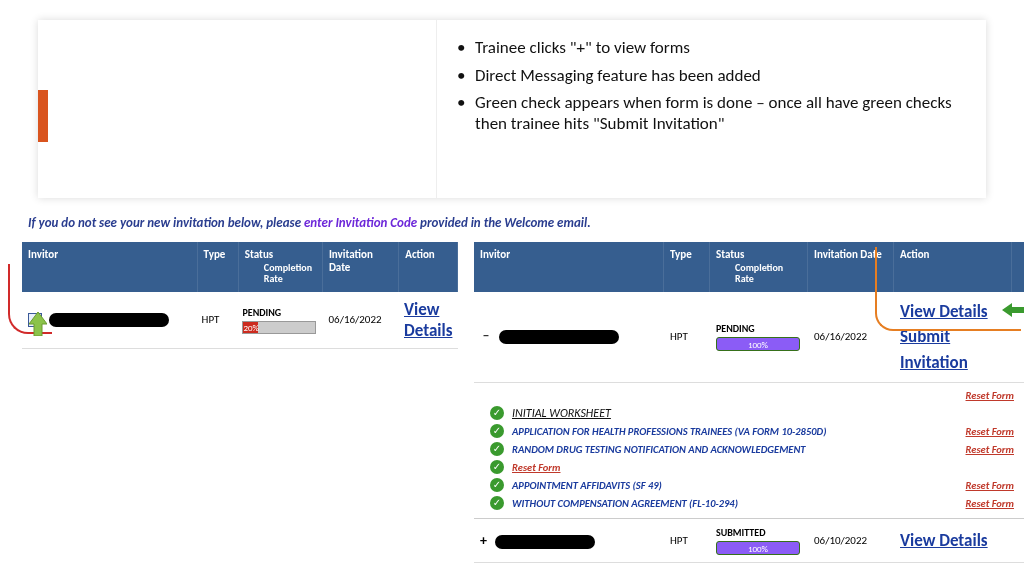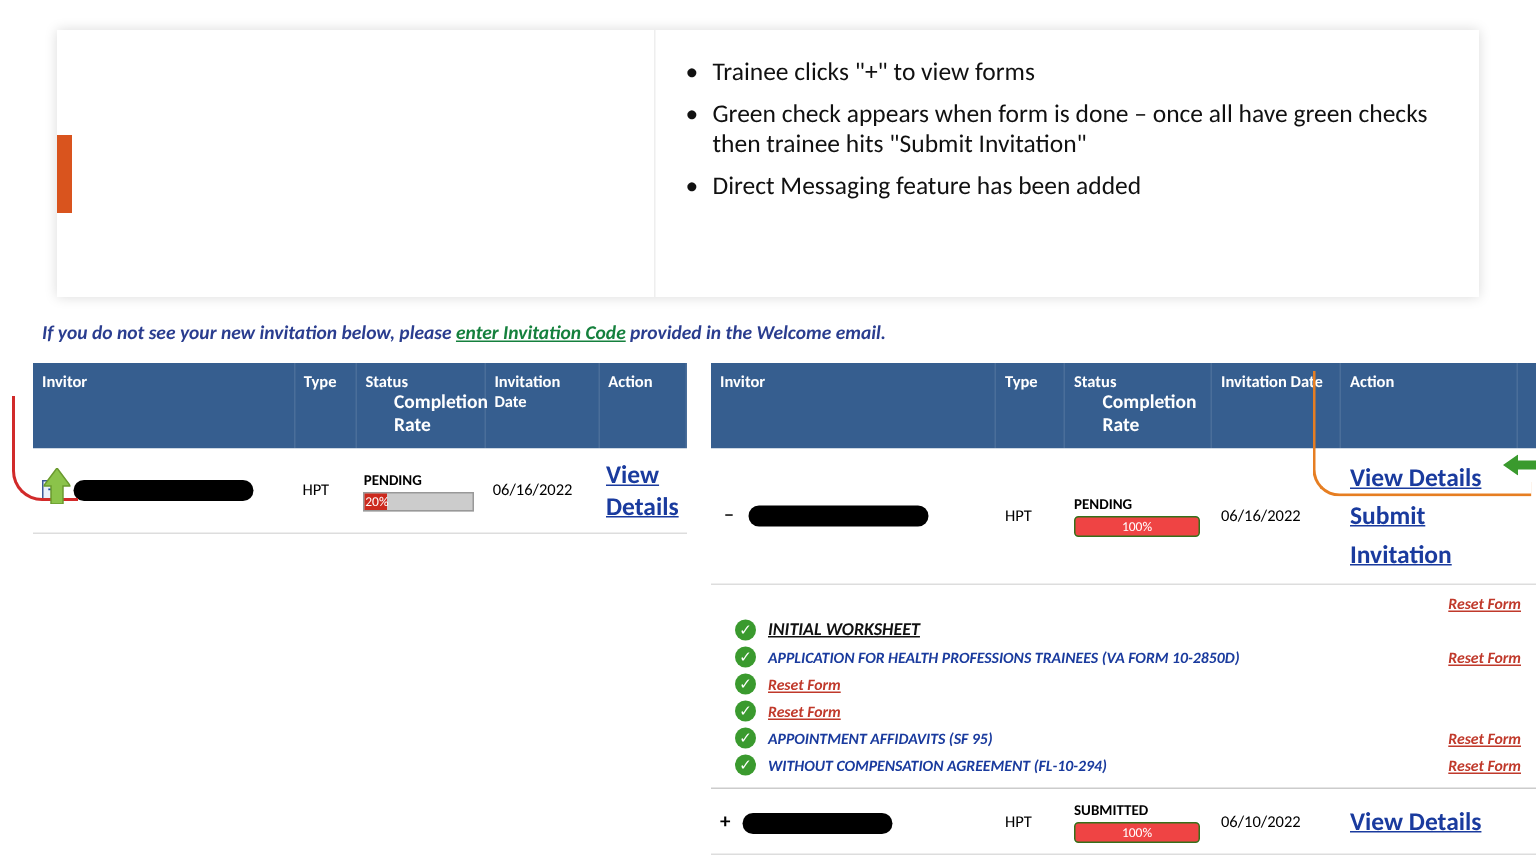--- a/index.html
+++ b/index.html
@@ -48,59 +48,59 @@
     content: "•"; position: absolute; left: 2px; top: 0;
     font-size: 17px;
   }
   .red-x { color: #d00000; font-weight: bold; }
 
   .helper-text {
     position: absolute;
     left: 28px; top: 215px;
     font-size: 13px; color: #2a3d8f; font-style: italic; font-weight: bold;
   }
-  .helper-text .link { text-decoration: underline; color: #15803d; }
+  .helper-text .link { color: #6d28d9; }
 
   
   .tbl-left {
     position: absolute;
     left: 22px; top: 242px;
     width: 436px;
     font-size: 11px;
   }
   .tbl-hdr { display: flex; background: #365e8f; color: #fff; font-weight: bold; }
   .tbl-row { display: flex; background: #fff; border-bottom: 1px solid #ddd; align-items: center; }
   .cell { padding: 7px 6px; border-right: 1px solid rgba(255,255,255,0.1); }
   .tbl-left .c-inv { width: 180px; }
   .tbl-left .c-type { width: 42px; }
   .tbl-left .c-stat { width: 86px; }
   .tbl-left .c-date { width: 78px; }
   .tbl-left .c-act { width: 60px; }
   .tbl-hdr .cell { line-height: 1.15; }
-  .stat-sub { font-size: 13px; display:block;padding-left:19px; }
+  .stat-sub { font-size: 10px; display:block;padding-left:19px; }
 
   .plus-box {
     display:inline-block; width:14px; height:14px;
     border:1px solid #3b5998; color:#1a4c9e; background:#e9f0fb;
     text-align:center; line-height:12px; font-size:12px; font-weight:bold;
     margin-right:4px; vertical-align: middle;
   }
   .minus-box {
     display:inline-block; width:12px; height:12px;
     text-align:center; line-height:10px; font-size:14px; font-weight:bold;
     color:#333; margin-right:4px; vertical-align: middle;
   }
   .redact {
     display:inline-block; width:120px; height:14px;
     background: #000; border-radius:7px; vertical-align: middle;
   }
   .redact-sm { width: 100px; }
   .prog-wrap { width:74px; height:13px; background:#ccc; border:1px solid #999; position:relative; }
   .prog-red { height:100%; background:#cc2a1e; color:#fff; font-size:9px; text-align:left; line-height:12px; }
-  .prog-pill { width:84px; height:14px; background:#ef4444; border-radius:3px; border:1px solid #36701a; color:#fff; font-size:9px; text-align:center; line-height:13px; }
+  .prog-pill { width:84px; height:14px; background:#8b5cf6; border-radius:3px; border:1px solid #36701a; color:#fff; font-size:9px; text-align:center; line-height:13px; }
   .pending-lbl { font-size:10px; font-weight:bold; margin-bottom:2px; display:block; }
   .link-blue { color:#1a3b9e; font-weight:bold; text-decoration: underline; font-size:17px; }
 
   
   .tbl-right {
     position: absolute;
     left: 474px; top: 242px;
     width: 550px;
     font-size: 11px;
   }
@@ -111,21 +111,21 @@
   .tbl-right .c-act { width: 118px; }
   .form-list { background:#fff; padding: 4px 10px 6px 16px; }
   .form-row { display:flex; align-items:center; padding:2px 0; }
   .chk {
     width:14px; height:14px; border-radius:50%;
     background:#3a9a2e; color:#fff; font-size:10px;
     text-align:center; line-height:14px; margin-right:8px;
     flex-shrink:0;
   }
   .form-name { color:#1a3b9e; font-weight:bold; font-style:italic; font-size:10.5px; flex:1; }
-  .form-name-first { color:#111; font-size:12px; font-weight:bold; font-style:italic; text-decoration:underline; }
+  .form-name-first { color:#111; font-size:12px; font-weight:normal; font-style:italic; text-decoration:underline; }
   .reset { color:#c0392b; font-weight:bold; font-style:italic; text-decoration:underline; font-size:10.5px; }
 
   
   .anno-arrow-up {
     position:absolute; left:29px; top:312px;
     width:18px; height:24px;
   }
   .anno-callout-left {
     position:absolute; left:8px; top:264px;
     width:44px; height:70px;
@@ -149,22 +149,22 @@
 </head>
 <body>
 
 <div class="top-card">
   <div class="title-area">
     <div class="orange-bar"></div>
   </div>
   <div class="bullets-area">
     <ul id="bullet-list">
         <li><span>Trainee clicks "+" to view forms</span></li>
+        <li><span>Direct Messaging feature has been added</span></li>
         <li><span>Green check appears when form is done – once all have green checks then trainee hits "Submit Invitation"</span></li>
-        <li><span>Direct Messaging feature has been added</span></li>
       </ul>
   </div>
 </div>
 
 <div class="helper-text">
   <span>If you do not see your new invitation below, please </span><span class="link">enter Invitation Code</span><span> provided in the Welcome email.</span>
 </div>
 
 <div class="tbl-left">
   <div class="tbl-hdr">
@@ -231,29 +231,30 @@
         <span class="chk">✓</span>
         <span class="form-name form-name-first">INITIAL WORKSHEET</span>
       </div>
       <div class="form-row">
         <span class="chk">✓</span>
         <span class="form-name">APPLICATION FOR HEALTH PROFESSIONS TRAINEES (VA FORM 10-2850D)</span>
         <span class="reset">Reset Form</span>
       </div>
       <div class="form-row">
         <span class="chk">✓</span>
-        <span class="reset">Reset Form</span>
-      </div>
-      <div class="form-row">
-        <span class="chk">✓</span>
-        <span class="reset">Reset Form</span>
-      </div>
-      <div class="form-row">
-        <span class="chk">✓</span>
-        <span class="form-name">APPOINTMENT AFFIDAVITS (SF 95)</span>
+        <span class="form-name">RANDOM DRUG TESTING NOTIFICATION AND ACKNOWLEDGEMENT</span>
+        <span class="reset">Reset Form</span>
+      </div>
+      <div class="form-row">
+        <span class="chk">✓</span>
+        <span class="reset">Reset Form</span>
+      </div>
+      <div class="form-row">
+        <span class="chk">✓</span>
+        <span class="form-name">APPOINTMENT AFFIDAVITS (SF 49)</span>
         <span class="reset">Reset Form</span>
       </div>
       <div class="form-row">
         <span class="chk">✓</span>
         <span class="form-name">WITHOUT COMPENSATION AGREEMENT (FL-10-294)</span>
         <span class="reset">Reset Form</span>
       </div>
     </div>
   <div class="tbl-row" style="border-top:1px solid #ccc;">
     <div class="cell c-inv">

